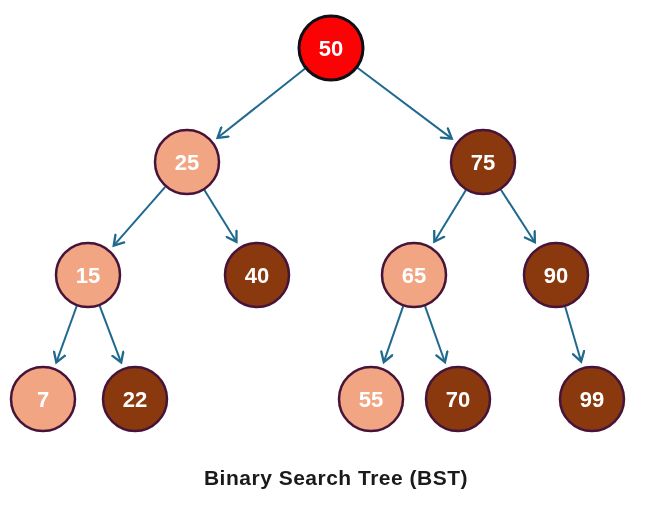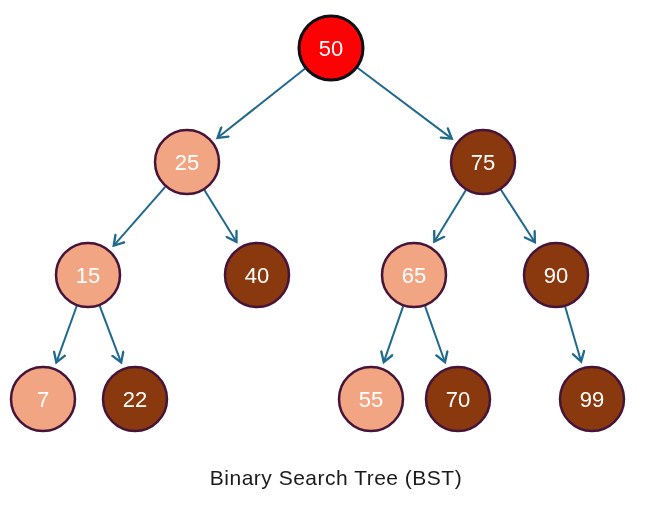--- a/index.html
+++ b/index.html
@@ -7,20 +7,21 @@
     padding: 0;
     background: #ffffff;
     font-family: "Liberation Sans", "DejaVu Sans", sans-serif;
   }
   .canvas {
     position: relative;
     width: 659px;
     height: 505px;
     background: #ffffff;
     overflow: hidden;
+    font-weight: bold;
   }
   .tree-svg {
     position: absolute;
     left: 0;
     top: 0;
   }
   .caption {
     position: absolute;
     left: 0;
     top: 466px;

